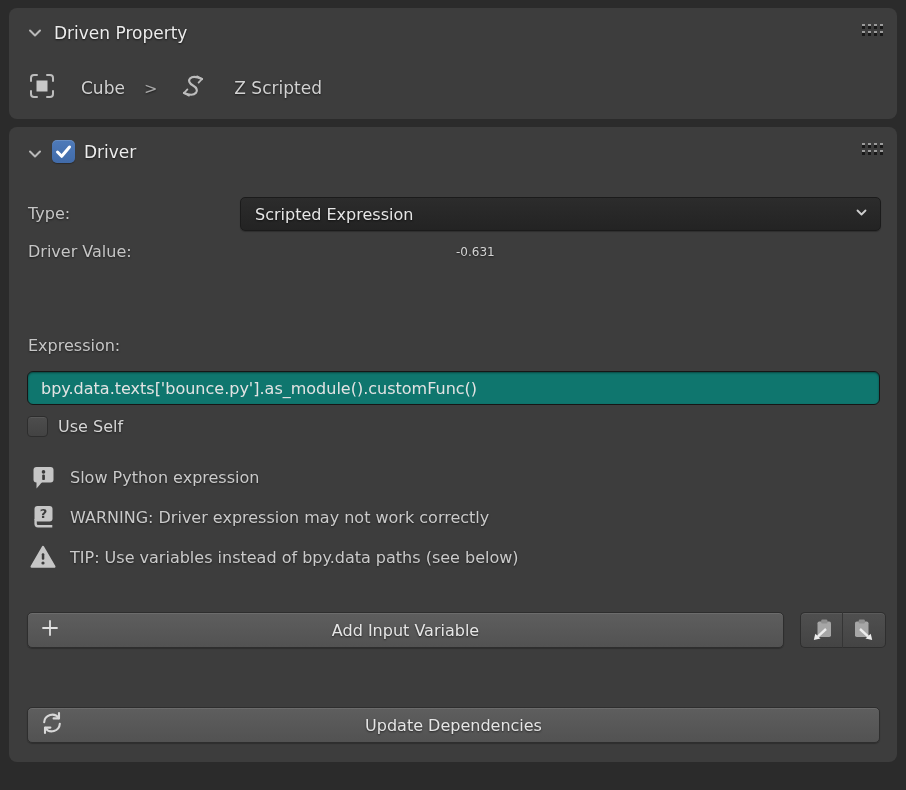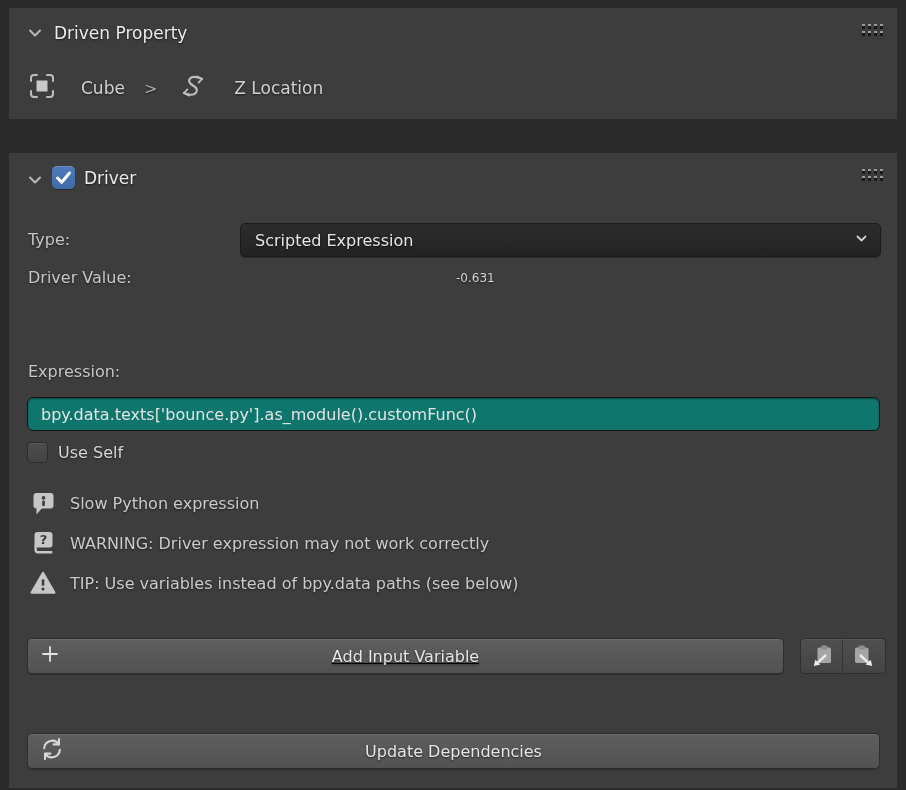--- a/index.html
+++ b/index.html
@@ -3,24 +3,24 @@
 <meta charset="utf-8">
 <style>
   html,body{margin:0;padding:0;}
   body{
     width:906px;height:790px;position:relative;overflow:hidden;
     background:#2b2b2b;
     font-family:"DejaVu Sans","Liberation Sans",sans-serif;
     -webkit-font-smoothing:antialiased;
   }
   .panel{
-    position:absolute;left:9px;width:888px;background:#3d3d3d;border-radius:0;
+    position:absolute;left:9px;width:888px;background:#3d3d3d;border-radius:8px;
   }
   #panel-driven{top:8px;height:111px;}
-  #panel-driver{top:127px;height:635px;margin-top:26px;}
+  #panel-driver{top:127px;height:635px;}
 
   .panel-header{position:absolute;left:16px;top:12px;display:flex;align-items:center;height:26px;}
   .panel-title{font-size:17px;color:#ececec;text-shadow:0 1px 2px rgba(0,0,0,.65);margin-left:9px;}
   .chev svg{display:block;}
 
   .grip{position:absolute;right:14px;top:16px;display:grid;
     grid-template-columns:repeat(4,3px);grid-auto-rows:5px;gap:2px 3px;cursor:grab;}
   .grip i{display:block;width:3px;height:5px;
     background:linear-gradient(#9b9b9b 36%,#181818 36%);}
 
@@ -58,21 +58,21 @@
   .msg-row{position:absolute;left:21px;display:flex;align-items:center;height:28px;text-align:right;}
   .msg-row .msg-icon{width:26px;height:26px;flex:0 0 26px;}
   .msg-row .msg-text{margin-left:14px;font-size:16px;color:#cacaca;text-shadow:0 1px 2px rgba(0,0,0,.5);white-space:nowrap;}
 
   .btn{position:absolute;height:36px;box-sizing:border-box;border:1px solid #2e2e2e;border-radius:5px;
     background:linear-gradient(#5e5e5e,#525252);box-shadow:inset 0 1px 0 rgba(255,255,255,.09),0 1px 1px rgba(0,0,0,.25);
     cursor:pointer;display:flex;align-items:center;justify-content:center;}
   .btn .btn-label{font-size:16px;color:#e6e6e6;text-shadow:0 1px 2px rgba(0,0,0,.6);}
   .btn .btn-icon-left{position:absolute;left:11px;top:50%;transform:translateY(-50%);display:block;}
 
-  #add-var-btn{left:18px;top:485px;width:757px;text-decoration:underline;}
+  #add-var-btn{left:18px;top:485px;width:757px;}
   .icon-btn{position:absolute;top:485px;width:43px;height:36px;box-sizing:border-box;border:1px solid #2e2e2e;
     background:linear-gradient(#4f4f4f,#444444);box-shadow:inset 0 1px 0 rgba(255,255,255,.07);
     cursor:pointer;display:flex;align-items:center;justify-content:center;}
   #copy-vars-btn{left:791px;border-radius:5px 0 0 5px;border-right:1px solid #353535;}
   #paste-vars-btn{left:834px;width:43px;border-radius:0 5px 5px 0;border-left:none;}
   #update-deps-btn{left:18px;top:580px;width:853px;}
 </style>
 </head>
 <body>
 
@@ -110,21 +110,21 @@
     </span>
     <span class="crumb-label">Cube</span>
     <span class="sep">&gt;</span>
     <span>
       <svg width="34" height="30" viewBox="0 0 34 30">
         <path d="M26 8 C14 2.5, 9 10, 17 14.5 C25 19, 20 27, 8 22" fill="none" stroke="#bdbdbd" stroke-width="2.2" stroke-linecap="round"></path>
         <path d="M26 8 l-5 -2.6 M26 8 l-3.4 3.6" fill="none" stroke="#bdbdbd" stroke-width="1.8" stroke-linecap="round"></path>
         <path d="M8 22 l5 2.6 M8 22 l3.4 -3.6" fill="none" stroke="#bdbdbd" stroke-width="1.8" stroke-linecap="round"></path>
       </svg>
     </span>
-    <span class="crumb-label">Z Location</span>
+    <span class="crumb-label">Z Scripted</span>
   </div>
 </div>
 
 <div class="panel" id="panel-driver">
   <div class="panel-header">
     <span class="chev">
       <svg width="20" height="20" viewBox="0 0 20 20">
           <path d="M5 7.5 l5 5 5-5" fill="none" stroke="#b9b9b9" stroke-width="2" stroke-linecap="round" stroke-linejoin="round"></path>
         </svg>
     </span>

